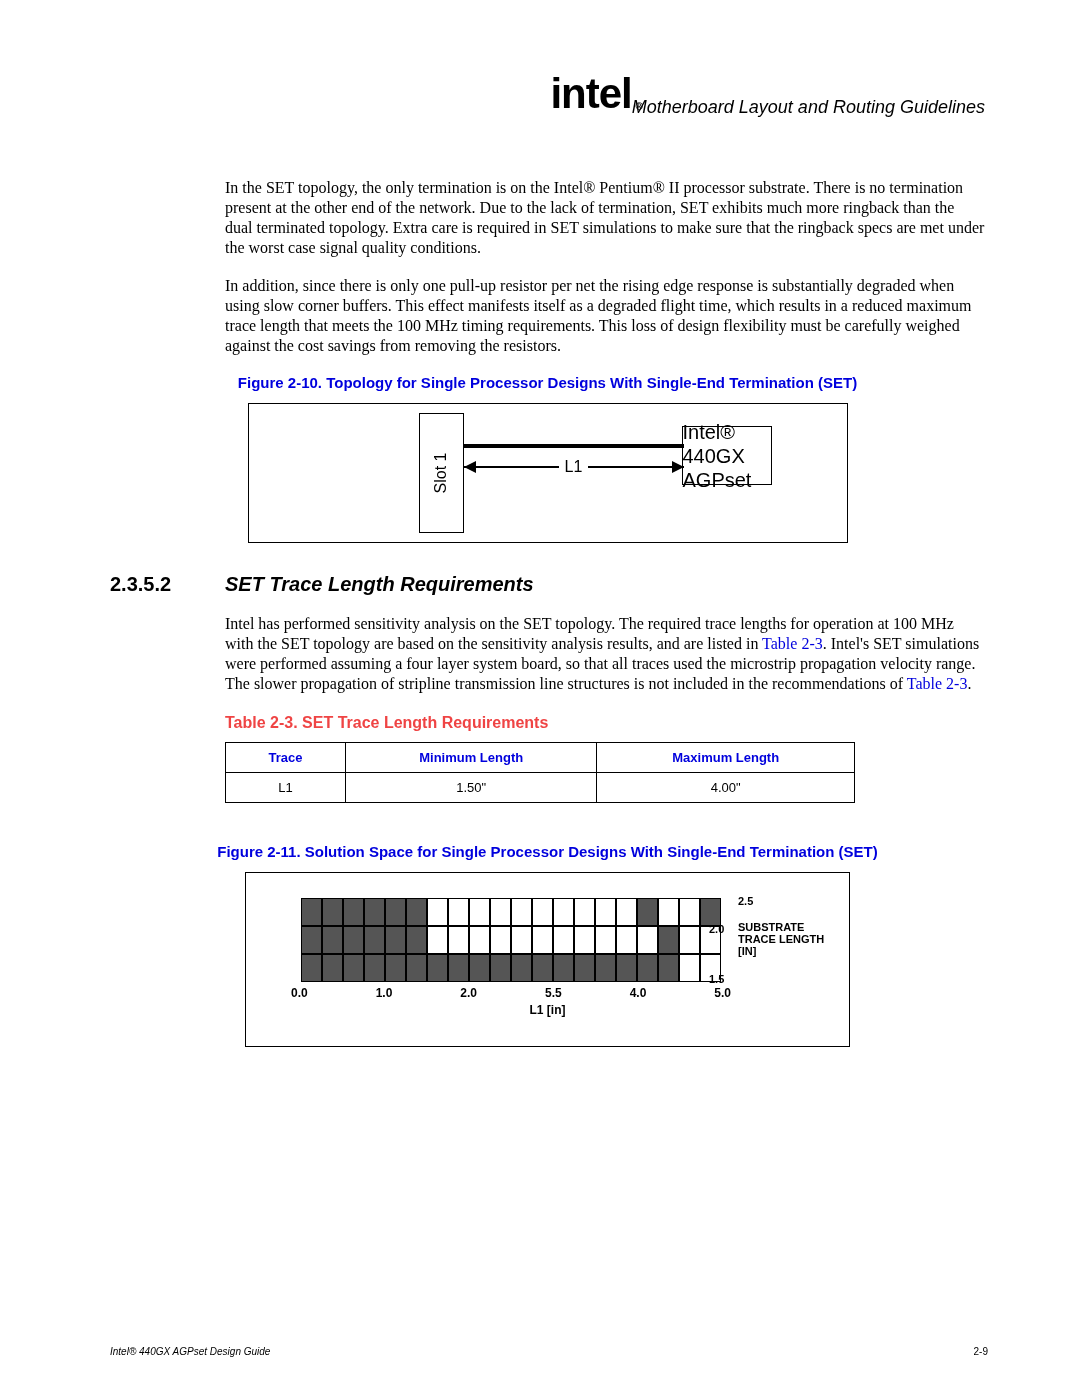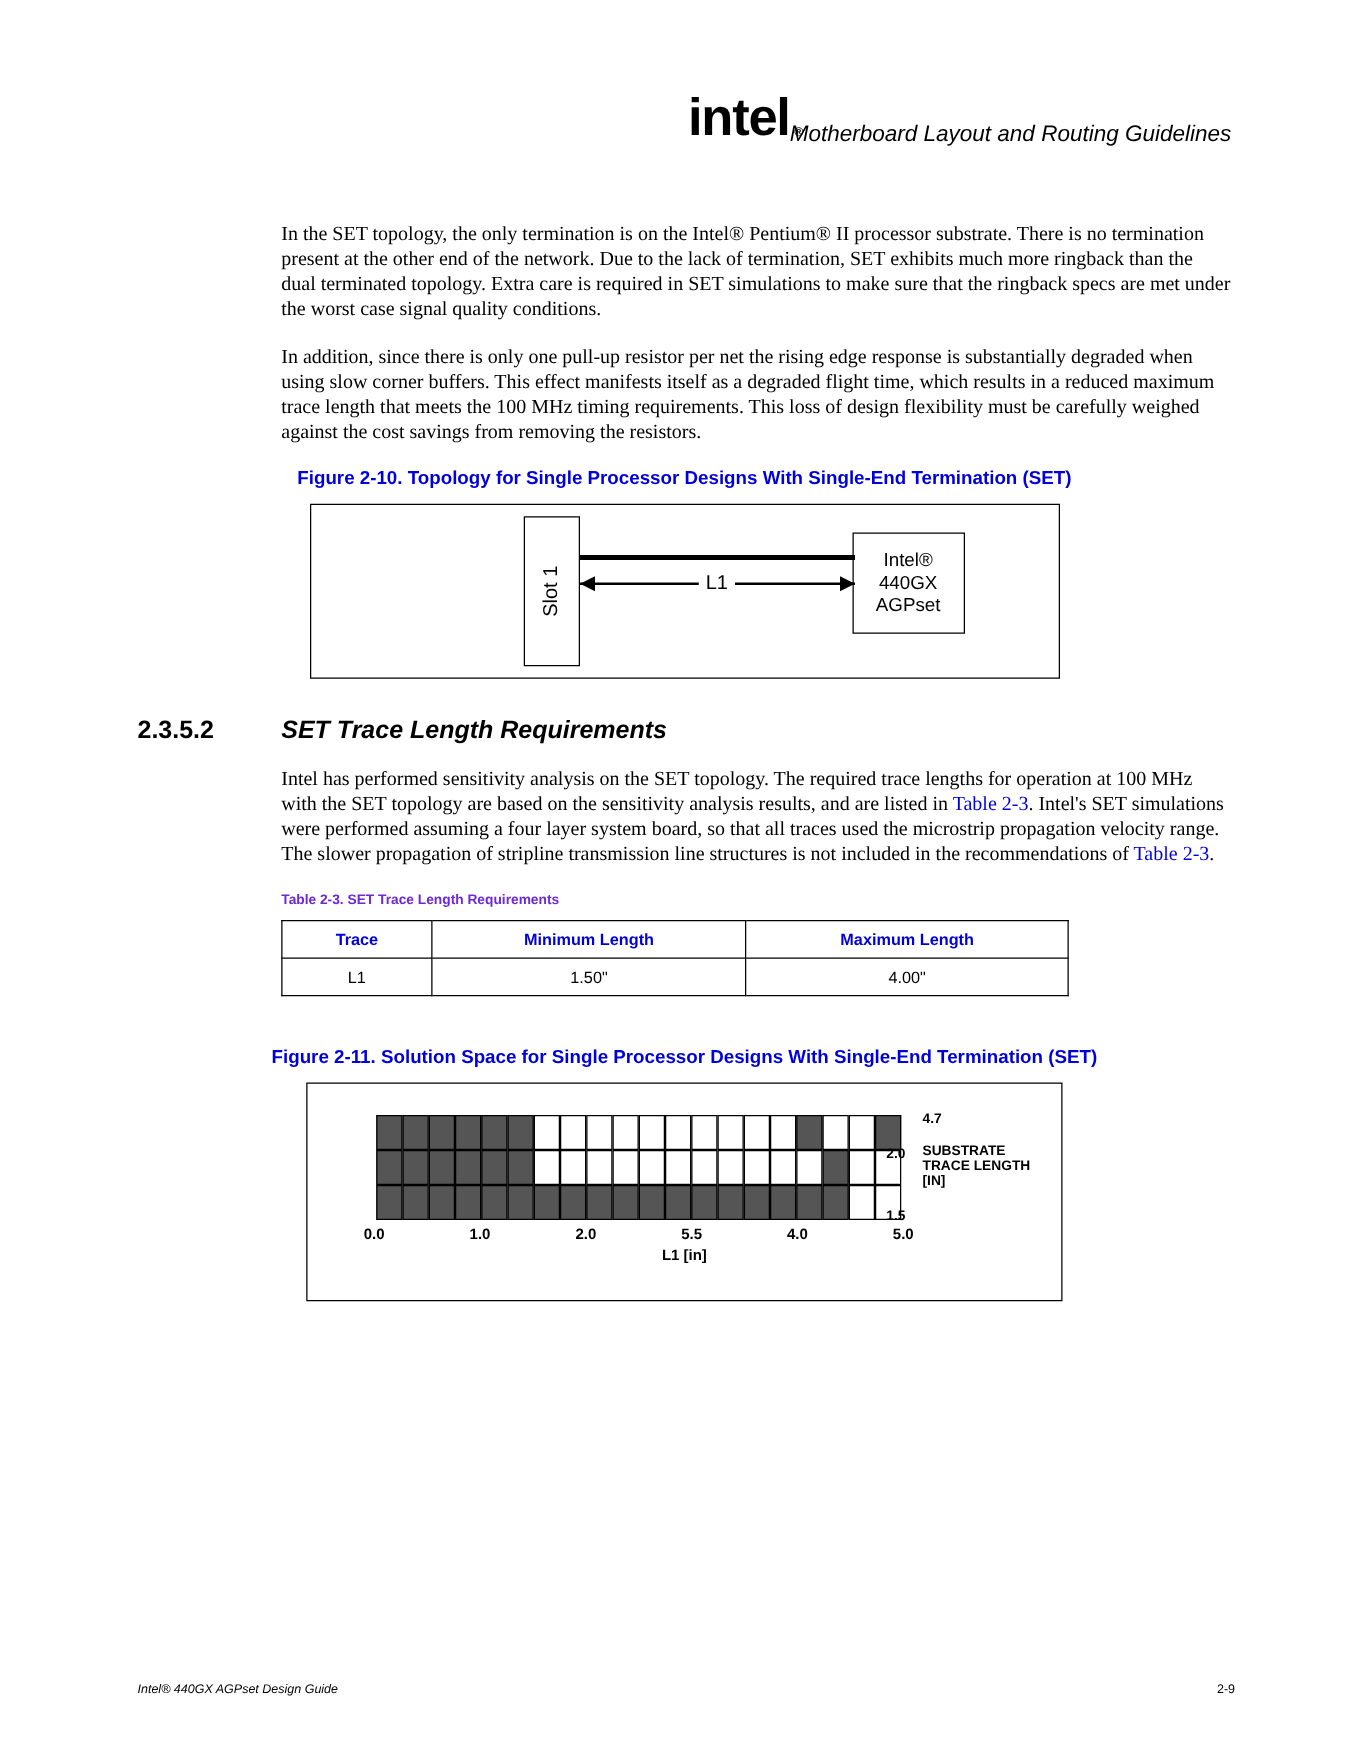--- a/index.html
+++ b/index.html
@@ -45,24 +45,24 @@
   }
   .figure-caption {
     color: #0000dd;
     font-family: Arial, Helvetica, sans-serif;
     font-weight: bold;
     font-size: 15px;
     text-align: center;
     margin: 8px 0 12px 0;
   }
   .table-caption {
-    color: #6d28d9;
-    font-family: Arial, Helvetica, sans-serif;
-    font-weight: bold;
-    font-size: 11px;
+    color: #ef4444;
+    font-family: Arial, Helvetica, sans-serif;
+    font-weight: bold;
+    font-size: 16px;
     margin: 20px 0 10px 115px;
   }
   .diagram-box {
     width: 600px;
     height: 140px;
     border: 1.5px solid #000;
     margin: 0 auto 30px auto;
     position: relative;
     display: flex;
     align-items: center;
@@ -80,30 +80,30 @@
   }
   .slot-label {
     transform: rotate(-90deg);
     font-family: Arial, Helvetica, sans-serif;
     font-size: 16px;
     white-space: nowrap;
   }
   .agp-box {
     border: 1.5px solid #000;
     width: 90px;
-    height: 81px;
+    height: 59px;
     position: absolute;
     right: 75px;
     top: 22px;
     display: flex;
     flex-direction: column;
-    align-items: center;
+    align-items: flex-start;
     justify-content: center;
     font-family: Arial, Helvetica, sans-serif;
-    font-size: 15px;
+    font-size: 20px;
     line-height: 1.2;
   }
   .trace-line {
     position: absolute;
     top: 40px;
     left: 215px;
     width: 220px;
     height: 4px;
     background: #000;
   }
@@ -314,21 +314,21 @@
       <div class="cell filled"></div>
       <div class="cell filled"></div>
       <div class="cell filled"></div>
       <div class="cell filled"></div>
       <div class="cell filled"></div>
       <div class="cell filled"></div>
       <div class="cell filled"></div>
       <div class="cell"></div>
       <div class="cell"></div>
     </div>
-  <div class="ylabel" style="top:22px">4.7</div>
+  <div class="ylabel" style="top:22px">2.5</div>
   <div class="ylabel" style="top:48px">SUBSTRATE TRACE LENGTH [IN]</div>
   <div class="ylabel" style="top:50px;right:110px;width:30px;text-align:left">2.0</div>
   <div class="ylabel" style="top:100px;right:110px;width:30px;text-align:left">1.5</div>
   <div class="xlabels">
     <span>0.0</span>
     <span>1.0</span>
     <span>2.0</span>
     <span>5.5</span>
     <span>4.0</span>
     <span>5.0</span>

